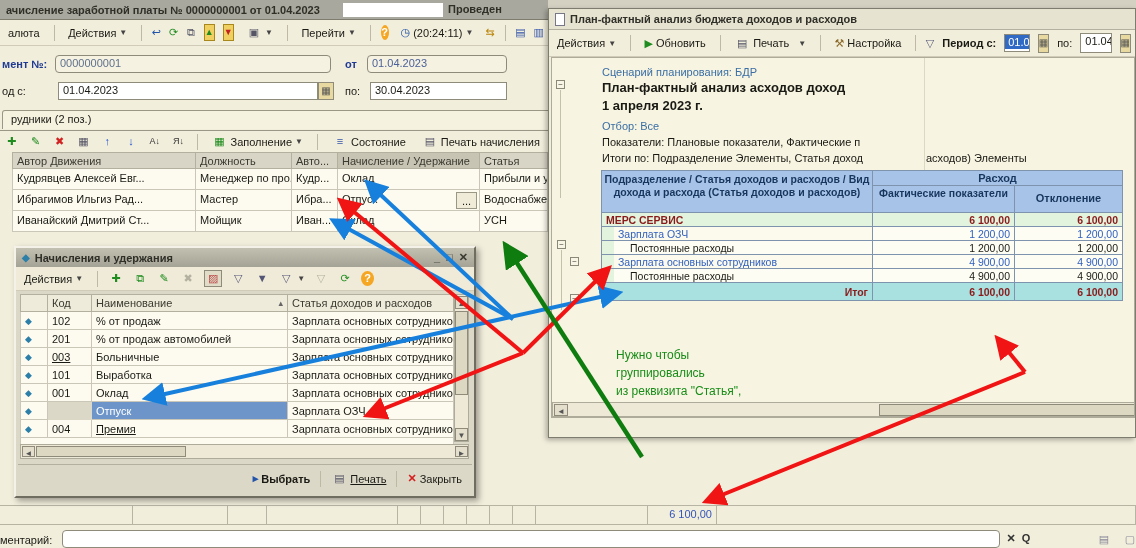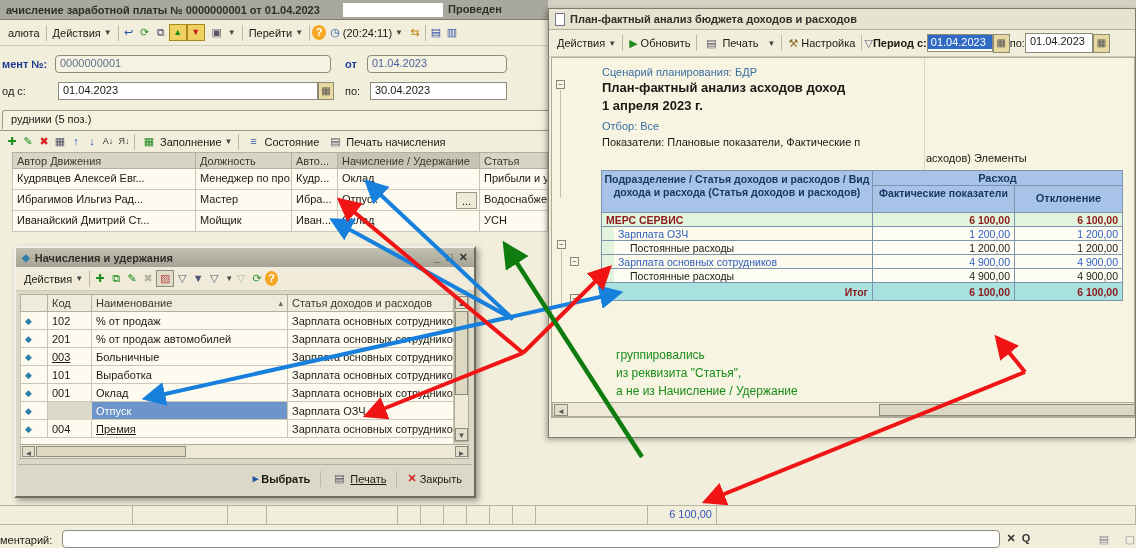--- a/index.html
+++ b/index.html
@@ -4,21 +4,21 @@
 <style>
   html,body{margin:0;padding:0;background:#888;}
   #screen{position:relative;width:1136px;height:548px;overflow:hidden;
     font-family:"Liberation Sans",sans-serif;font-size:11px;color:#1a1a14;
     background:#F2EEDC;}
   .a{position:absolute;box-sizing:border-box;}
   .lbl{white-space:nowrap;}
   .navy{color:#1F3A93;font-weight:bold;}
   .fld{background:#fff;border:1px solid #8E8B7A;padding:1px 4px;white-space:nowrap;overflow:hidden;}
   .fld.flat{background:#F6F2E2;border-radius:4px;color:#5F718C;}
-  .tb{background:#F2EEDC;border-bottom:1px solid #CFCBB8;display:flex;align-items:center;gap:0;padding:0 4px;}
+  .tb{background:#F2EEDC;border-bottom:1px solid #CFCBB8;display:flex;align-items:center;gap:8px;padding:0 4px;}
   .tbtn{display:flex;align-items:center;gap:3px;padding:1px 4px;white-space:nowrap;cursor:default;}
   .sep{width:1px;height:16px;background:#BDB9A6;margin:0 2px;}
   .caret{font-size:8px;color:#444;}
   .ic{display:inline-block;width:16px;height:15px;line-height:15px;text-align:center;font-size:11px;}
   .titlebar{font-weight:bold;color:#2F2F28;display:flex;align-items:center;padding:0 6px;white-space:nowrap;}
   .grid-hd{background:#D8D4C6;border:1px solid #B4B0A0;border-left:none;
     padding:2px 4px;white-space:nowrap;overflow:hidden;color:#3A3A30;}
   .grid-cell{background:#FDFBF0;border-right:1px solid #CBC7B8;border-bottom:1px solid #CBC7B8;
     padding:3px 4px;white-space:nowrap;overflow:hidden;}
   .win{border:1px solid #7E7C6E;background:#F2EEDC;box-shadow:2px 2px 4px rgba(0,0,0,.25);}
@@ -90,21 +90,21 @@
     <div class="a lbl navy" style="left:345px;top:58px;">от</div>
     <div class="a fld flat" style="left:367px;top:55px;width:140px;height:18px;color:#4C6199;">01.04.2023</div>
 
     <div class="a lbl" style="left:2px;top:85px;">од с:</div>
     <div class="a fld" style="left:58px;top:82px;width:260px;height:18px;">01.04.2023</div>
     <div class="a sbtn" style="left:318px;top:82px;width:16px;height:18px;background:#E8D9A0;font-size:10px;line-height:16px;">▦</div>
     <div class="a lbl" style="left:345px;top:85px;">по:</div>
     <div class="a fld" style="left:370px;top:82px;width:137px;height:18px;">30.04.2023</div>
 
     <div class="a tab active" style="left:2px;top:110px;height:19px;">
-      <span>рудники (5 поз.)</span></div>
+      <span>рудники (2 поз.)</span></div>
     <div class="a tab" style="left:94px;top:110px;height:19px;">
       <span>Основание начисления (0 поз.)</span></div>
     <div class="a" style="left:0;top:130px;width:548px;height:1px;background:#9A9786;"></div>
 
     <div class="a tb" style="left:0;top:131px;width:548px;height:21px;border-bottom:none;">
       <span class="ic" style="color:#1E8C1E;">✚</span>
       <span class="ic" style="color:#1E8C1E;">✎</span>
       <span class="ic" style="color:#D22222;">✖</span>
       <span class="ic" style="color:#556;">▦</span>
       <span class="ic" style="color:#2255CC;font-weight:bold;">↑</span>
@@ -230,20 +230,21 @@
       <div class="a treebox" style="left:18px;top:199px;">−</div>
       <div class="a treebox" style="left:18px;top:236px;">−</div>
 
       <div class="a" style="left:372px;top:0;width:1px;height:140px;background:#DDD8C2;"></div>
 
       <div class="a lbl" style="left:50px;top:8px;color:#3A6EA5;">Сценарий планирования: БДР</div>
       <div class="a lbl" style="left:50px;top:22px;font-size:13px;font-weight:bold;width:312px;overflow:hidden;">План-фактный анализ асходов доход</div>
       <div class="a lbl" style="left:50px;top:40px;font-size:13px;font-weight:bold;">1 апреля 2023 г.</div>
       <div class="a lbl" style="left:50px;top:62px;color:#3A6EA5;">Отбор: Все</div>
       <div class="a lbl" style="left:50px;top:78px;width:322px;overflow:hidden;">Показатели: Плановые показатели, Фактические п</div>
+      <div class="a lbl" style="left:50px;top:94px;width:322px;overflow:hidden;">Итоги по: Подразделение Элементы, Статья доход</div>
       <div class="a lbl" style="left:374px;top:94px;">асходов) Элементы</div>
 
       <div class="a rep-cell" style="left:321px;top:112px;width:250px;height:16px;background:#A8C3E8;color:#17365D;font-weight:bold;text-align:center;border-top:1px solid #7E93AE;">Расход</div>
       <div class="a rep-cell" style="left:49px;top:112px;width:272px;height:43px;background:#A8C3E8;color:#17365D;font-weight:bold;
                   white-space:normal;text-align:center;border:1px solid #7E93AE;font-size:10.5px;line-height:13px;padding:2px;">Подразделение / Статья доходов и расходов / Вид дохода и расхода (Статья доходов и расходов)</div>
       <div class="a rep-cell" style="left:321px;top:128px;width:142px;height:27px;background:#A8C3E8;color:#17365D;font-weight:bold;
                   white-space:normal;text-align:center;font-size:10.5px;line-height:12px;">Фактические показатели</div>
       <div class="a rep-cell" style="left:463px;top:128px;width:108px;height:27px;background:#A8C3E8;color:#17365D;font-weight:bold;text-align:center;line-height:23px;">Отклонение</div>
 
       <div id="report-rows">
@@ -261,20 +262,21 @@
           <div class="a rep-cell num" style="left: 463px; top: 197px; width: 108px; height: 14px; background: rgb(254, 253, 244); color: rgb(48, 96, 192); font-weight: normal; font-size: 10.5px; line-height: 12px;">4 900,00</div>
           <div class="a rep-cell" style="left: 49px; top: 211px; width: 272px; height: 14px; background: linear-gradient(to right, rgb(227, 244, 222) 12px, rgb(254, 253, 244) 12px, rgb(254, 253, 244) 24px, rgb(254, 253, 244) 24px); color: rgb(26, 26, 20); font-weight: normal; padding-left: 28px; text-align: left; border-left: 1px solid rgb(126, 147, 174); font-size: 10.5px; line-height: 12px;">Постоянные расходы</div>
           <div class="a rep-cell num" style="left: 321px; top: 211px; width: 142px; height: 14px; background: rgb(254, 253, 244); color: rgb(26, 26, 20); font-weight: normal; font-size: 10.5px; line-height: 12px;">4 900,00</div>
           <div class="a rep-cell num" style="left: 463px; top: 211px; width: 108px; height: 14px; background: rgb(254, 253, 244); color: rgb(26, 26, 20); font-weight: normal; font-size: 10.5px; line-height: 12px;">4 900,00</div>
           <div class="a rep-cell" style="left: 49px; top: 225px; width: 272px; height: 18px; background: rgb(169, 225, 225); color: rgb(139, 26, 26); font-weight: bold; padding-left: 4px; text-align: right; border-left: 1px solid rgb(126, 147, 174); font-size: 10.5px; line-height: 16px;">Итог</div>
           <div class="a rep-cell num" style="left: 321px; top: 225px; width: 142px; height: 18px; background: rgb(169, 225, 225); color: rgb(139, 26, 26); font-weight: bold; font-size: 10.5px; line-height: 16px;">6 100,00</div>
           <div class="a rep-cell num" style="left: 463px; top: 225px; width: 108px; height: 18px; background: rgb(169, 225, 225); color: rgb(139, 26, 26); font-weight: bold; font-size: 10.5px; line-height: 16px;">6 100,00</div>
         </div>
 
       <div class="a" style="left:64px;top:288px;color:#188C18;font-size:12px;line-height:18px;white-space:nowrap;" id="annotation-block">
+          <div>Нужно чтобы</div>
           <div>группировались</div>
           <div>из реквизита "Статья",</div>
           <div>а не из Начисление / Удержание</div>
         </div>
 
       <div class="a scroll" style="left:0;top:344px;width:584px;height:15px;">
         <div class="a sbtn" style="left:1px;top:1px;width:14px;height:12px;">◄</div>
         <div class="a thumb" style="left:326px;top:1px;width:257px;height:12px;"></div>
       </div>
     </div>

